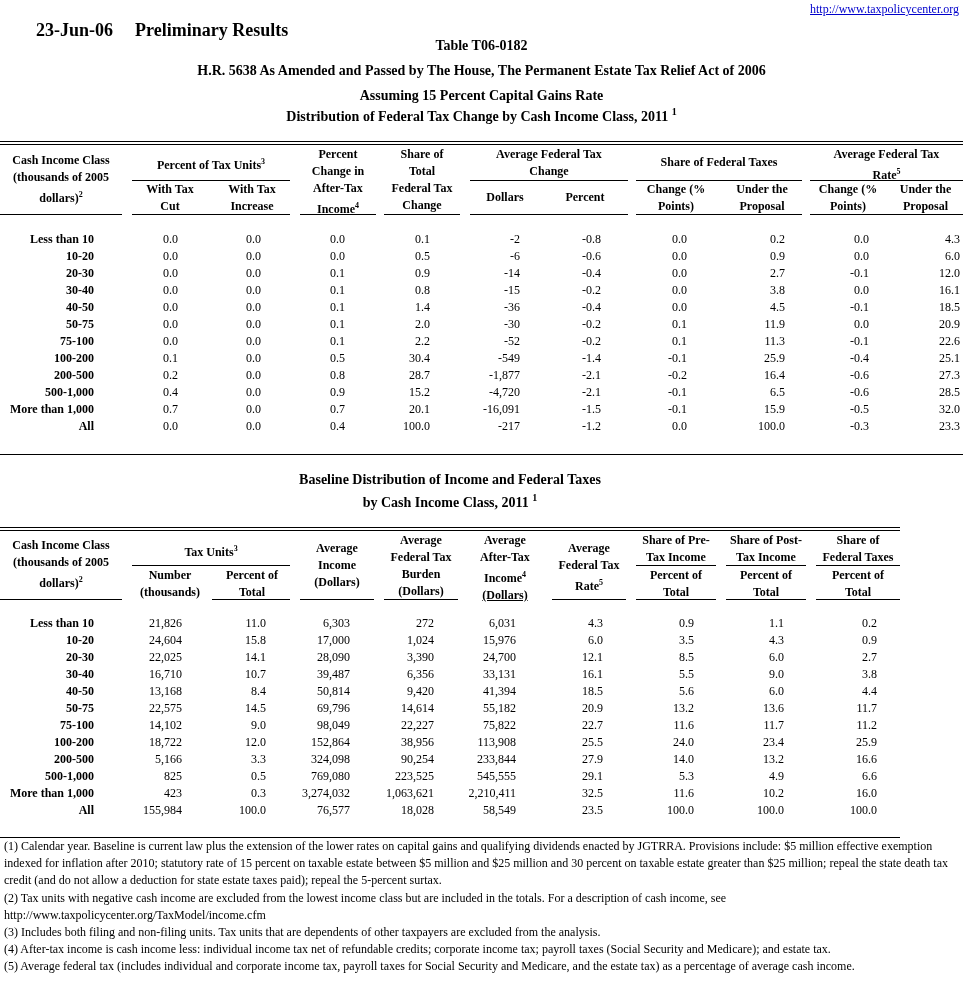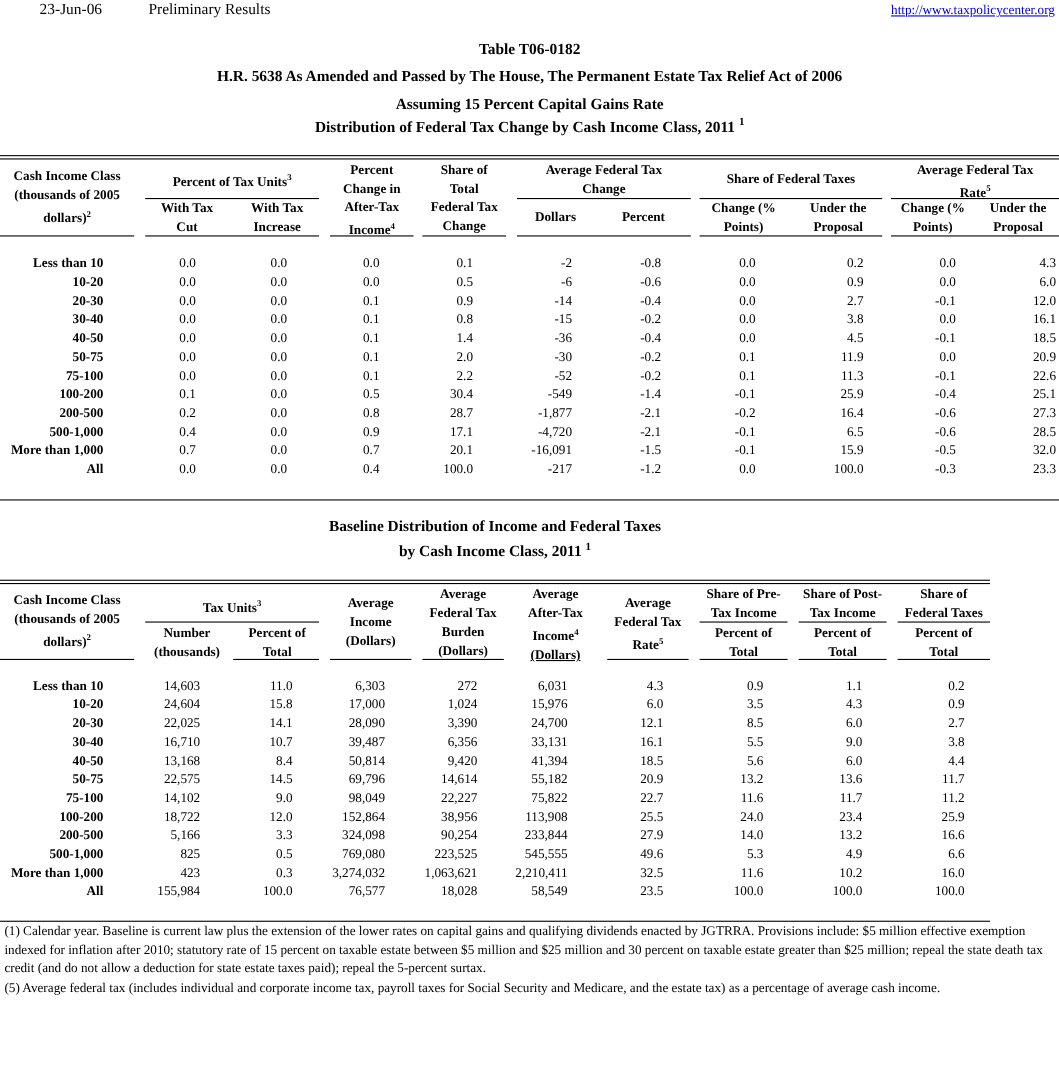--- a/index.html
+++ b/index.html
@@ -1,18 +1,18 @@
 <!DOCTYPE html>
 <html><head>
 <meta charset="utf-8">
 <style>
   html, body { margin: 0; padding: 0; background: #ffffff; }
   body { width: 963px; height: 991px; position: relative; overflow: hidden; color: #000; font-family: "Liberation Serif", "DejaVu Serif", serif; }
   .abs { position: absolute; }
-  .topbar { font-size: 14px; font-weight: normal; top: 2px; }
+  .topbar { font-size: 18px; font-weight: bold; top: 20px; }
   .toplink { font-size: 12px; top: 2px; right: 4px; color: #0000cc; text-decoration: underline; }
   .title { left: 0; width: 963px; text-align: center; font-size: 14px; font-weight: bold; }
   .title sup { font-size: 10px; }
   .rule { left: 0; background: #000; height: 1px; }
   .rule2 { left: 0; height: 4px; border-top: 1px solid #000; border-bottom: 1px solid #000; box-sizing: border-box; }
   .hdr { font-size: 12px; font-weight: bold; text-align: center; line-height: 17px; }
   .hdr sup { font-size: 8px; }
   .uline { height: 1px; background: #000; }
   table.data { position: absolute; border-collapse: collapse; font-size: 12px; }
   table.data td { padding: 0; height: 17px; line-height: 17px; text-align: right; white-space: nowrap; }
@@ -234,21 +234,21 @@
         <td>-0.2</td>
         <td>16.4</td>
         <td>-0.6</td>
         <td>27.3</td>
       </tr>
       <tr>
         <td class="lbl">500-1,000</td>
         <td>0.4</td>
         <td>0.0</td>
         <td>0.9</td>
-        <td>17.1</td>
+        <td>15.2</td>
         <td>-4,720</td>
         <td>-2.1</td>
         <td>-0.1</td>
         <td>6.5</td>
         <td>-0.6</td>
         <td>28.5</td>
       </tr>
       <tr>
         <td class="lbl">More than 1,000</td>
         <td>0.7</td>
@@ -375,21 +375,21 @@
       <col style="width:84px">
     <col style="width:82px">
       <col style="width:87px">
       <col style="width:91px">
       <col style="width:90px">
       <col style="width:93px">
   </colgroup>
   <tbody>
       <tr>
         <td class="lbl">Less than 10</td>
-        <td>14,603</td>
+        <td>21,826</td>
         <td>11.0</td>
         <td>6,303</td>
         <td>272</td>
         <td>6,031</td>
         <td>4.3</td>
         <td>0.9</td>
         <td>1.1</td>
         <td>0.2</td>
       </tr>
       <tr>
@@ -488,21 +488,21 @@
         <td>13.2</td>
         <td>16.6</td>
       </tr>
       <tr>
         <td class="lbl">500-1,000</td>
         <td>825</td>
         <td>0.5</td>
         <td>769,080</td>
         <td>223,525</td>
         <td>545,555</td>
-        <td>49.6</td>
+        <td>29.1</td>
         <td>5.3</td>
         <td>4.9</td>
         <td>6.6</td>
       </tr>
       <tr>
         <td class="lbl">More than 1,000</td>
         <td>423</td>
         <td>0.3</td>
         <td>3,274,032</td>
         <td>1,063,621</td>
@@ -524,14 +524,17 @@
         <td>100.0</td>
         <td>100.0</td>
       </tr>
     </tbody>
 </table>
 
 <div class="abs rule" style="top:837px; width:900px;"></div>
 
 <div class="abs foot" style="top:838px;">
   <div>(1) Calendar year. Baseline is current law plus the extension of the lower rates on capital gains and qualifying dividends enacted by JGTRRA.  Provisions include: $5 million effective exemption indexed for inflation after 2010;  statutory rate of 15 percent on taxable estate between $5 million and $25 million and 30 percent on taxable estate greater than $25 million; repeal the state death tax credit (and do not allow a deduction for state estate taxes paid); repeal the 5-percent surtax.</div>
+  <div>(2) Tax units with negative cash income are excluded from the lowest income class but are included in the totals. For a description of cash income, see http://www.taxpolicycenter.org/TaxModel/income.cfm</div>
+  <div>(3) Includes both filing and non-filing units.  Tax units that are dependents of other taxpayers are excluded from the analysis.</div>
+  <div>(4) After-tax income is cash income less: individual income tax net of refundable credits; corporate income tax; payroll taxes (Social Security and Medicare); and estate tax.</div>
   <div>(5) Average federal tax (includes individual and corporate income tax, payroll taxes for Social Security and Medicare, and the estate tax) as a percentage of average cash income.</div>
 </div>
 
 </body></html>

